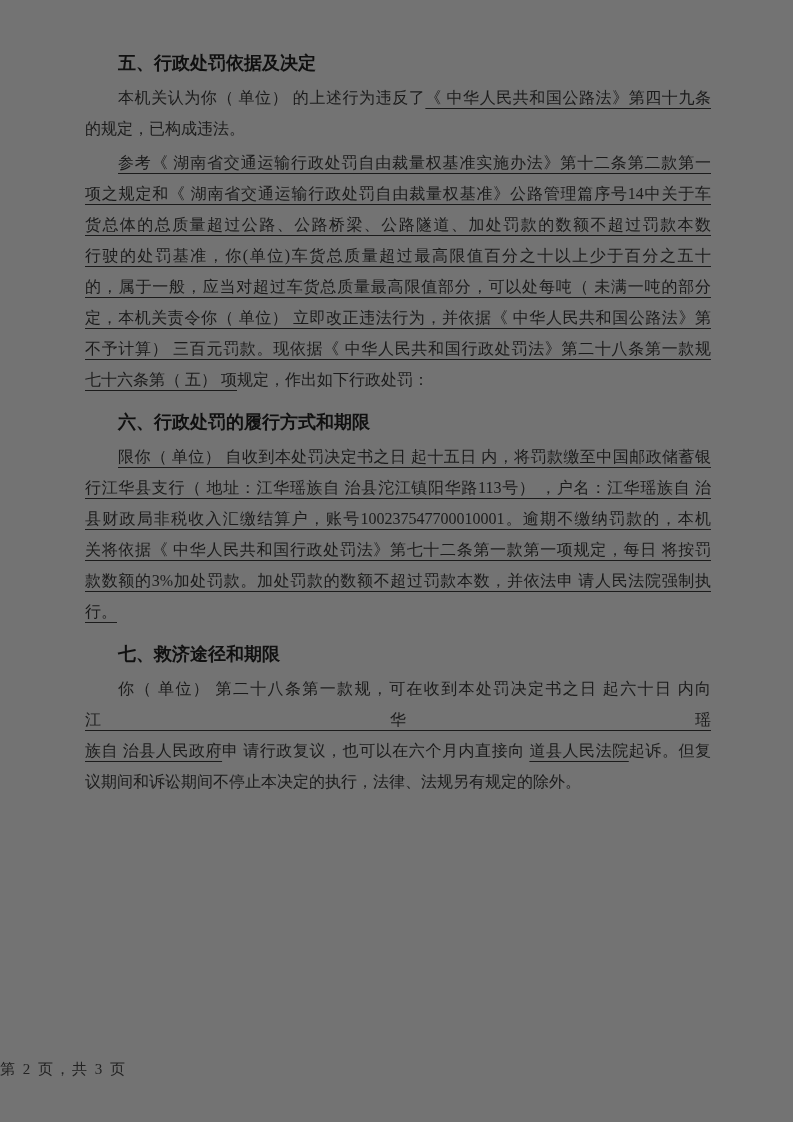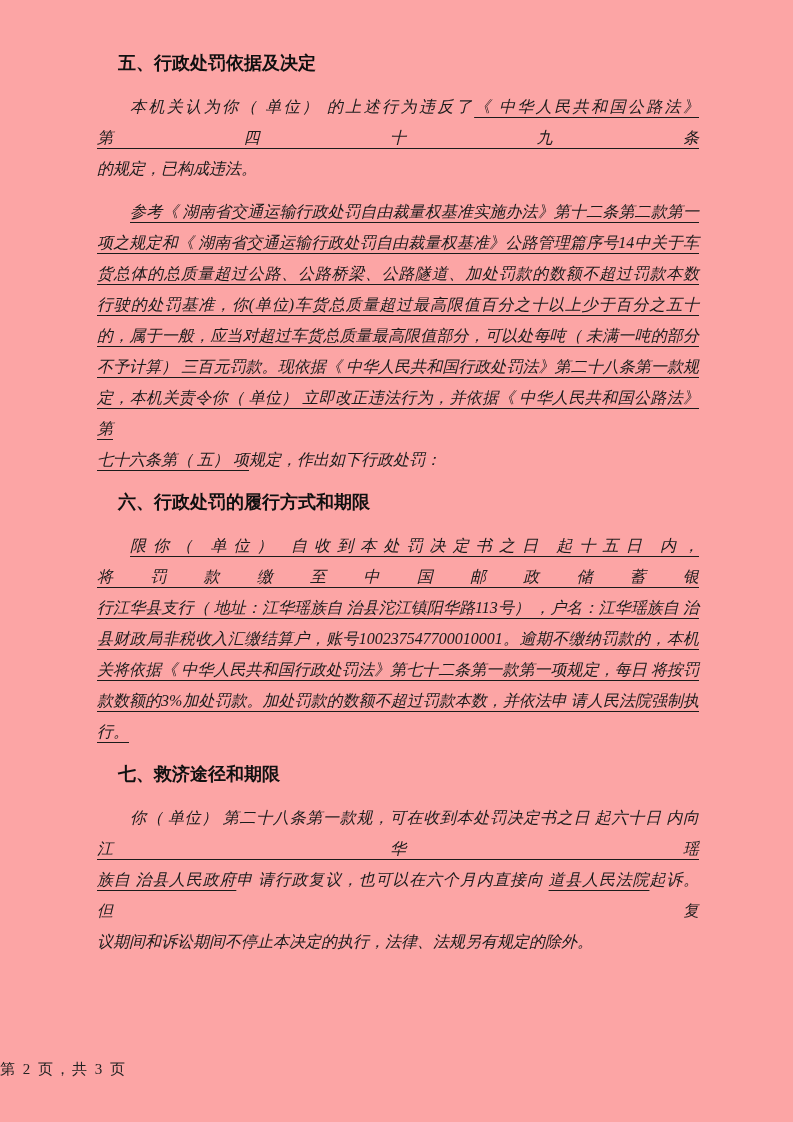--- a/index.html
+++ b/index.html
@@ -6,37 +6,37 @@
   body {
     width: 793px; height: 1122px;
     background: #ffffff;
     font-family: "Liberation Serif", "DejaVu Serif", serif;
     color: #1b1b1b;
     position: relative;
     overflow: hidden;
   }
   .page {
     position: absolute; inset: 0;
-    background: #fca5a5;
+    background: #737373;
   }
   .content {
     position: absolute;
     left: 85px; top: 48px;
     width: 626px;
   }
   .heading {
     font-size: 18px;
     font-weight: bold;
     line-height: 31px;
     padding-left: 33px;
     margin: 12px 0 3px 0;
     color: #101010;
   }
   section:first-of-type .heading { margin-top: 0; }
-  .para { margin: 12px; font-style: italic; }
+  .para { margin: 0; }
   .para + .para { margin-top: 3px; }
   .line {
     font-size: 16px;
     line-height: 31px;
     text-align: justify;
     text-align-last: justify;
     word-break: keep-all;
   }
   .line.short { text-align: left; text-align-last: left; }
   .line.indent { text-indent: 33px; }
@@ -65,22 +65,22 @@
         <div class="para">
           <div class="line indent"><span class="">本机关认为你（ 单位） 的上述行为违反了</span><span class="u">《 中华人民共和国公路法》第四十九条</span></div>
           <div class="line short"><span class="">的规定，已构成违法。</span></div>
         </div>
         <div class="para">
           <div class="line indent"><span class="u">参考《 湖南省交通运输行政处罚自由裁量权基准实施办法》第十二条第二款第一</span></div>
           <div class="line"><span class="u">项之规定和《 湖南省交通运输行政处罚自由裁量权基准》公路管理篇序号14中关于车</span></div>
           <div class="line"><span class="u">货总体的总质量超过公路、公路桥梁、公路隧道、加处罚款的数额不超过罚款本数</span></div>
           <div class="line"><span class="u">行驶的处罚基准，你(单位)车货总质量超过最高限值百分之十以上少于百分之五十</span></div>
           <div class="line"><span class="u">的，属于一般，应当对超过车货总质量最高限值部分，可以处每吨（ 未满一吨的部分</span></div>
+          <div class="line"><span class="u">定，本机关责令你（ 单位） 立即改正违法行为，并依据《 中华人民共和国公路法》第</span></div>
           <div class="line"><span class="u">不予计算） 三百元罚款。现依据《 中华人民共和国行政处罚法》第二十八条第一款规</span></div>
-          <div class="line"><span class="u">定，本机关责令你（ 单位） 立即改正违法行为，并依据《 中华人民共和国公路法》第</span></div>
           <div class="line short"><span class="u">七十六条第（ 五） 项</span><span class="">规定，作出如下行政处罚：</span></div>
         </div>
       </section>
       <section>
         <div class="heading">六、行政处罚的履行方式和期限</div>
         <div class="para">
           <div class="line indent"><span class="u">限你（ 单位） 自收到本处罚决定书之日 起十五日 内，将罚款缴至中国邮政储蓄银</span></div>
           <div class="line"><span class="u">行江华县支行（ 地址：江华瑶族自 治县沱江镇阳华路113号） ，户名：江华瑶族自 治</span></div>
           <div class="line"><span class="u">县财政局非税收入汇缴结算户，账号100237547700010001。逾期不缴纳罚款的，本机</span></div>
           <div class="line"><span class="u">关将依据《 中华人民共和国行政处罚法》第七十二条第一款第一项规定，每日 将按罚</span></div>

